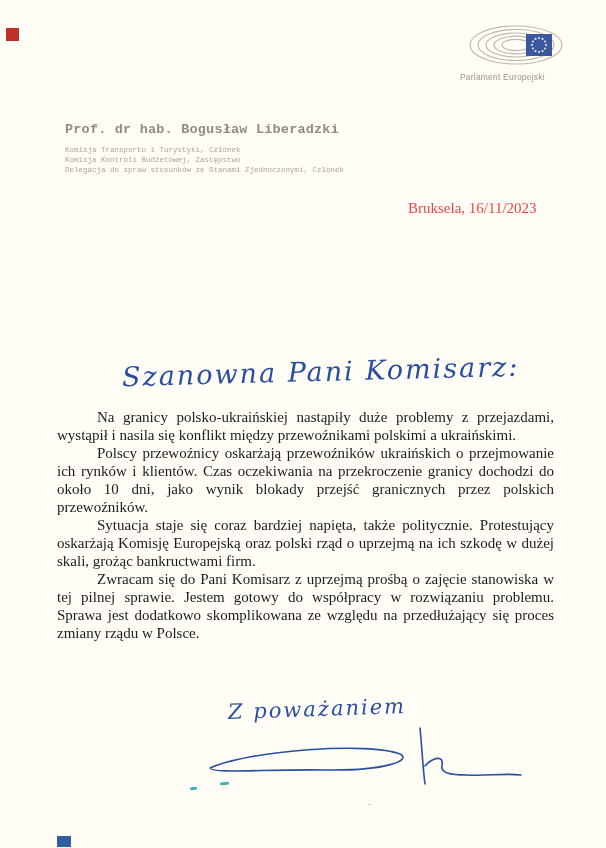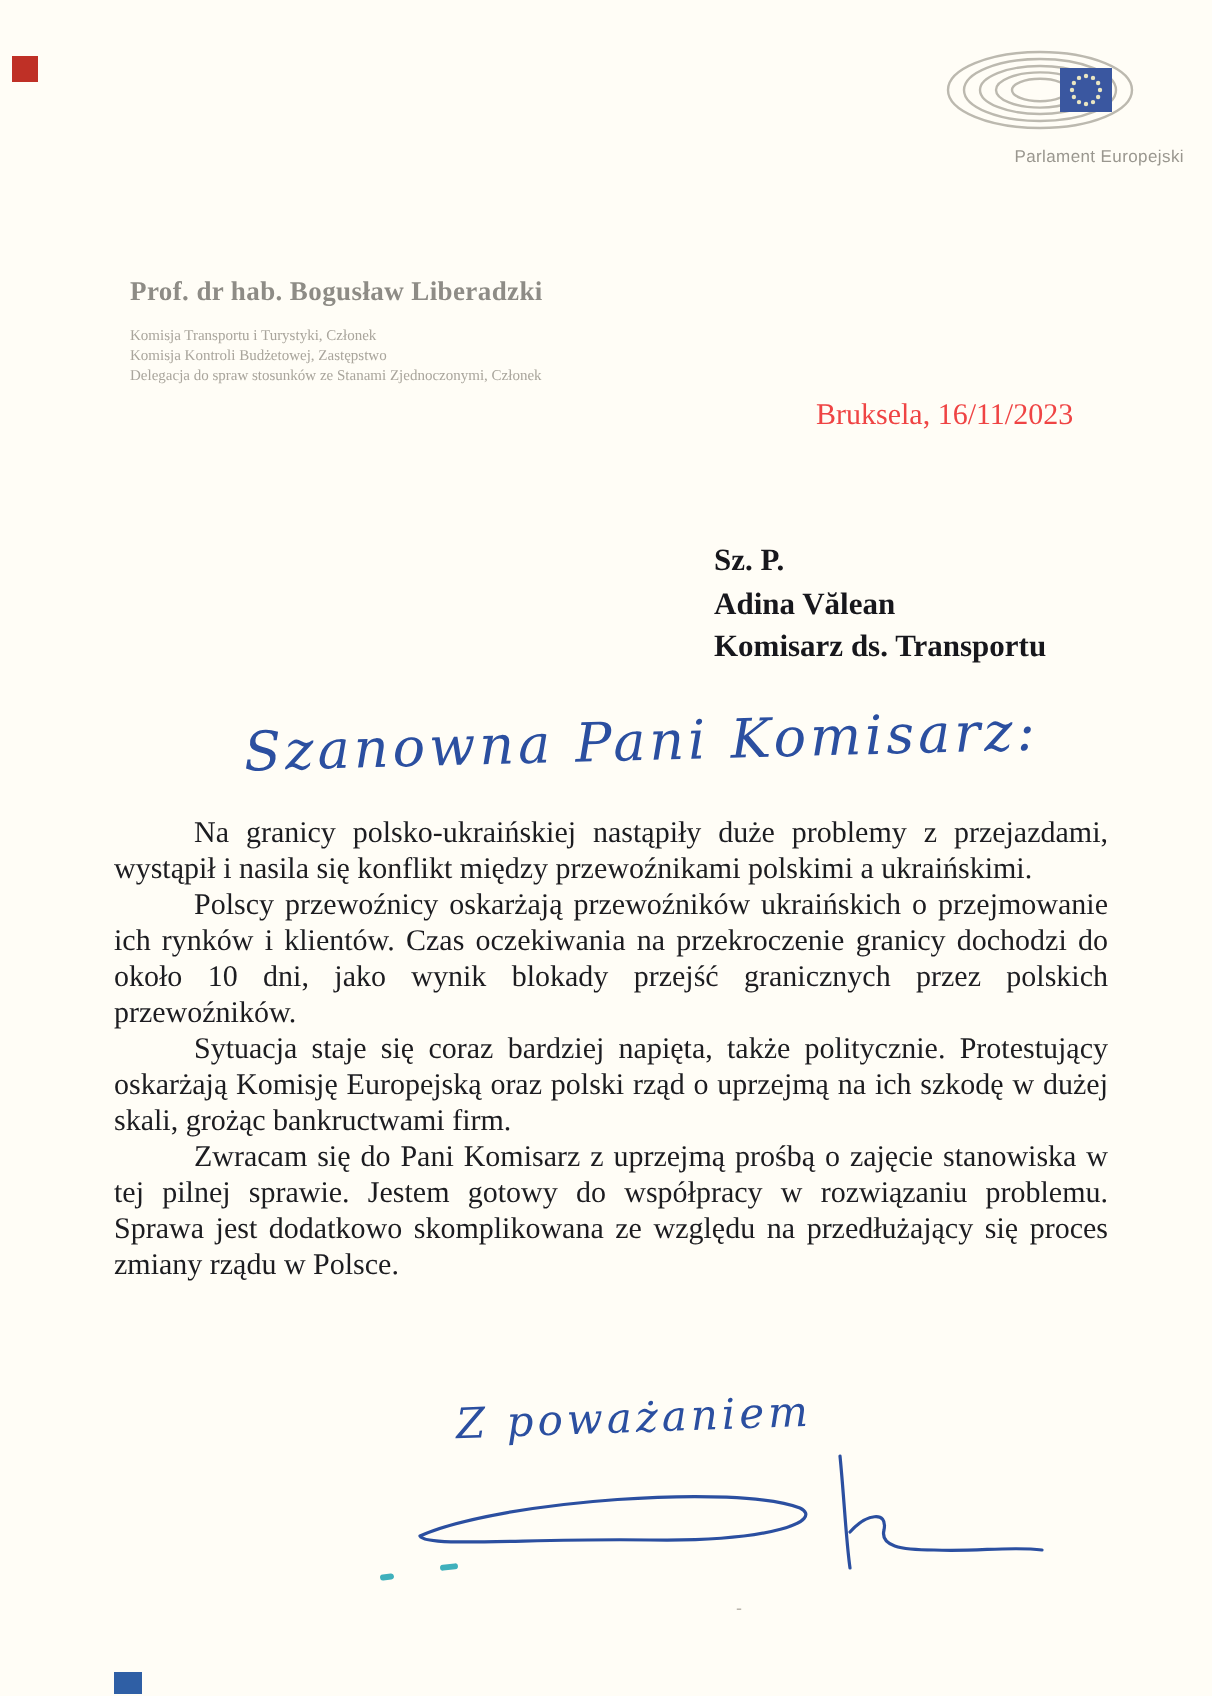--- a/index.html
+++ b/index.html
@@ -10,28 +10,28 @@
     background: #fffdf6;
     font-family: "Liberation Serif", serif;
     overflow: hidden;
   }
 
   
   .red-mark  { position: absolute; left: 6px;  top: 28px;  width: 13px; height: 13px; background: #bf3026; }
   .blue-mark { position: absolute; left: 57px; top: 836px; width: 14px; height: 11px; background: #2f5fa5; }
 
   
-  .logo { position: absolute; top: 24px; left: 460px; width: 132px; text-align: right; }
+  .logo { position: absolute; top: 24px; left: 460px; width: 132px; text-align: left; }
   .logo-caption {
     font-family: "Liberation Sans", sans-serif;
     font-size: 8.5px; color: #9a978f; letter-spacing: .2px; margin-top: 0;
   }
 
   
-  .sender { position: absolute; left: 65px; top: 122px; font-family: Liberation Serif, serif; margin-top: 16px; }
+  .sender { position: absolute; left: 65px; top: 122px; font-family: Liberation Mono, monospace; }
   .sender-name { font-size: 13.5px; font-weight: bold; color: #8e8c86; letter-spacing: .2px; }
   .sender-roles { margin-top: 9px; font-size: 7.5px; color: #a9a59c; line-height: 9.8px; }
 
   .date-line { position: absolute; left: 408px; top: 200px; font-size: 15px; color: #ef4444; }
 
   .recipient {
     position: absolute; left: 357px; top: 270px;
     font-size: 15.5px; font-weight: bold; color: #17171c; line-height: 21.5px;
   }
 
@@ -108,25 +108,20 @@
     <div class="sender-name">Prof. dr hab. Bogusław Liberadzki</div>
     <div class="sender-roles">
       <div>Komisja Transportu i Turystyki, Członek</div>
       <div>Komisja Kontroli Budżetowej, Zastępstwo</div>
       <div>Delegacja do spraw stosunków ze Stanami Zjednoczonymi, Członek</div>
     </div>
   </div>
 
   <div class="date-line">Bruksela, 16/11/2023</div>
 
-  <div class="recipient">
-    <div>Sz. P.</div>
-    <div>Adina Vălean</div>
-    <div>Komisarz ds. Transportu</div>
-  </div>
 
   <div class="salutation hand">Szanowna Pani Komisarz:</div>
 
   <div class="body-text">
     <p>Na granicy polsko-ukraińskiej nastąpiły duże problemy z przejazdami, wystąpił i nasila się konflikt między przewoźnikami polskimi a ukraińskimi.</p>
     <p>Polscy przewoźnicy oskarżają przewoźników ukraińskich o przejmowanie ich rynków i klientów. Czas oczekiwania na przekroczenie granicy dochodzi do około 10 dni, jako wynik blokady przejść granicznych przez polskich przewoźników.</p>
     <p>Sytuacja staje się coraz bardziej napięta, także politycznie. Protestujący oskarżają Komisję Europejską oraz polski rząd o uprzejmą na ich szkodę w dużej skali, grożąc bankructwami firm.</p>
     <p>Zwracam się do Pani Komisarz z uprzejmą prośbą o zajęcie stanowiska w tej pilnej sprawie. Jestem gotowy do współpracy w rozwiązaniu problemu. Sprawa jest dodatkowo skomplikowana ze względu na przedłużający się proces zmiany rządu w Polsce.</p>
   </div>
 

